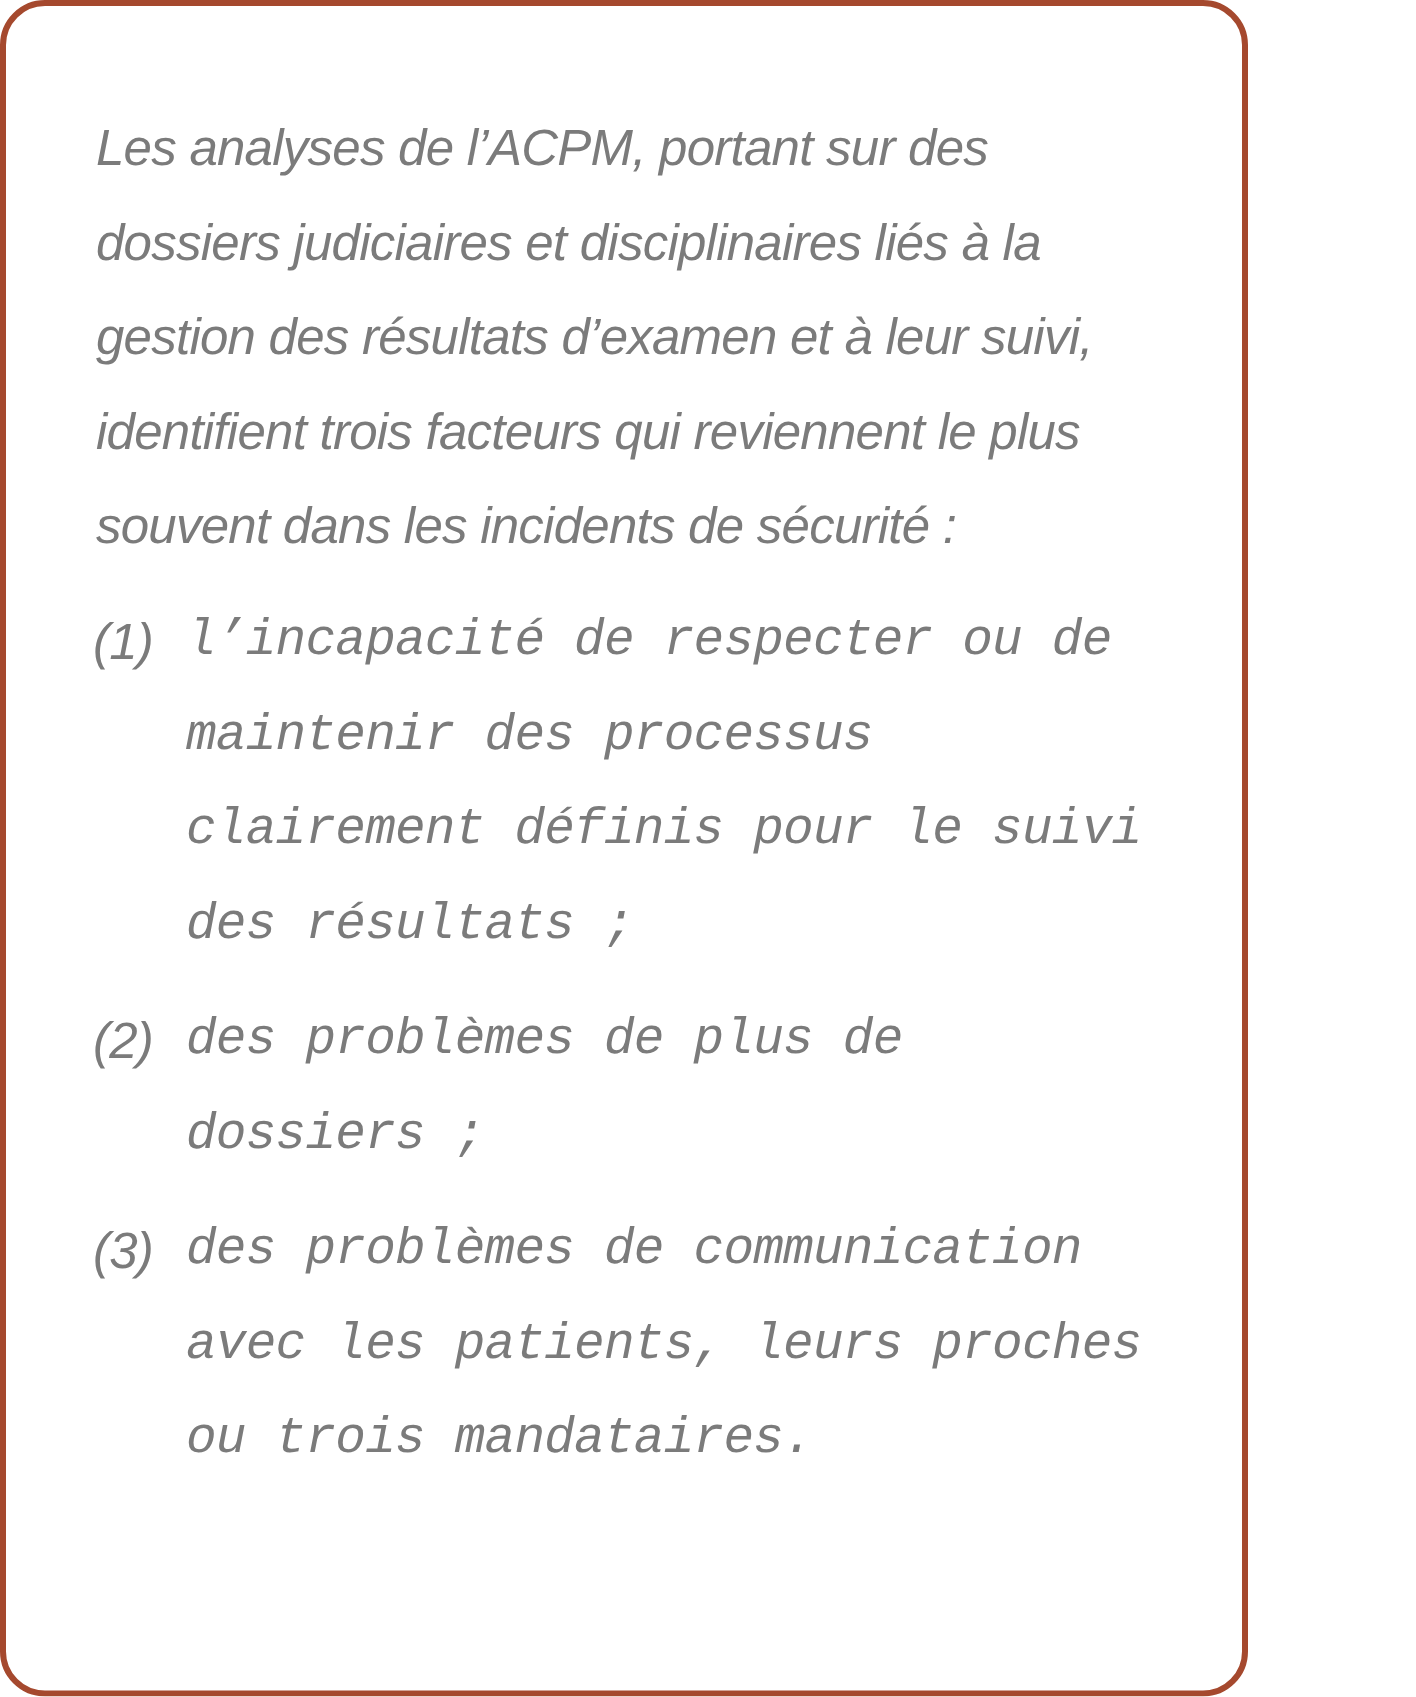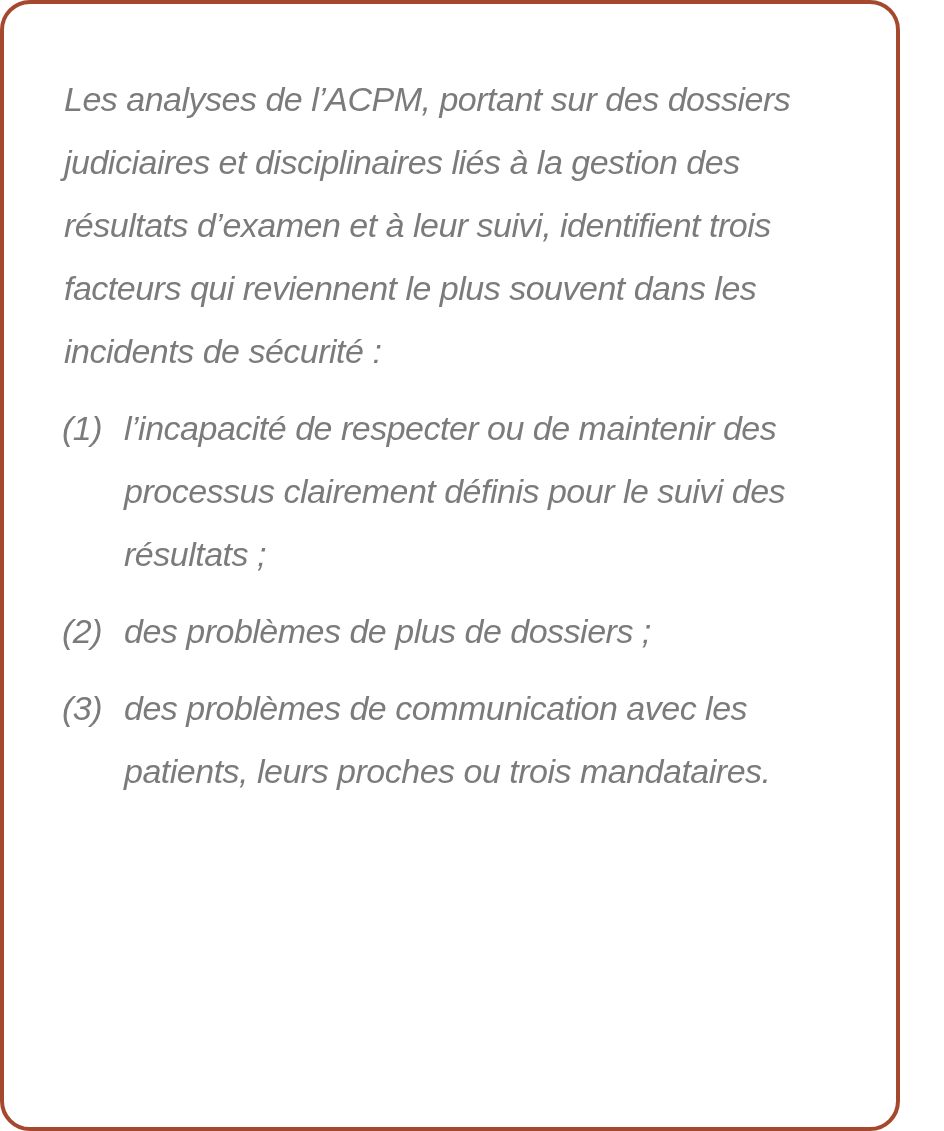--- a/index.html
+++ b/index.html
@@ -7,21 +7,21 @@
     padding: 0;
     background: #ffffff;
   }
   body {
     width: 944px;
     height: 1131px;
     overflow: hidden;
   }
   .callout-card {
     box-sizing: border-box;
-    width: 900px;
+    width: 832px;
     height: 1131px;
     background: #ffffff;
     border: 4px solid #A5492E;
     border-radius: 30px;
     padding: 46px 58px 0 58px;
     font-family: "Liberation Sans", sans-serif;
     font-style: italic;
     font-size: 34px;
     line-height: 63px;
     letter-spacing: -0.5px;
@@ -36,20 +36,21 @@
   .list-item {
     display: flex;
     align-items: flex-start;
     margin: 0 0 14px 0;
   }
   .list-item .marker {
     flex: 0 0 62px;
   }
   .list-item .item-text {
     flex: 1 1 auto;
+    font-family: Liberation Mono, monospace;
   }
   .conclusion {
     margin: 46px 0 0 2px;
   }
 </style>
 </head>
 <body>
 
 <div class="callout-card">
 

